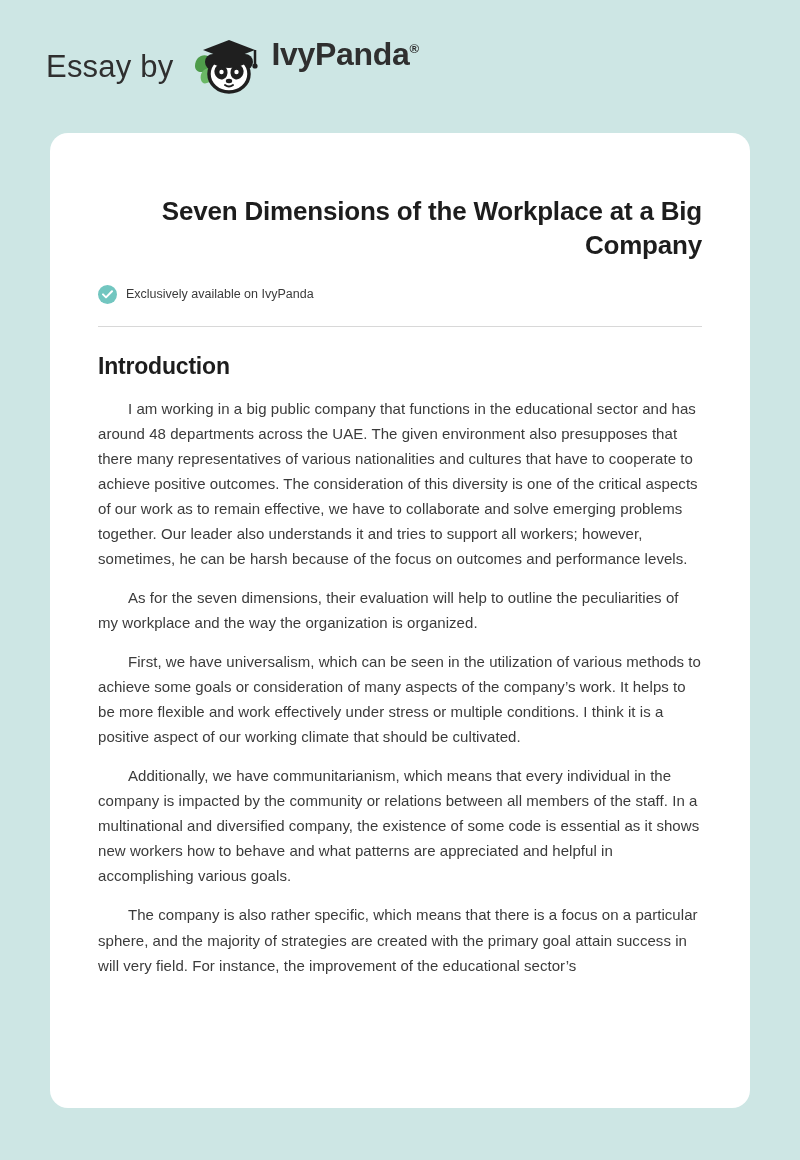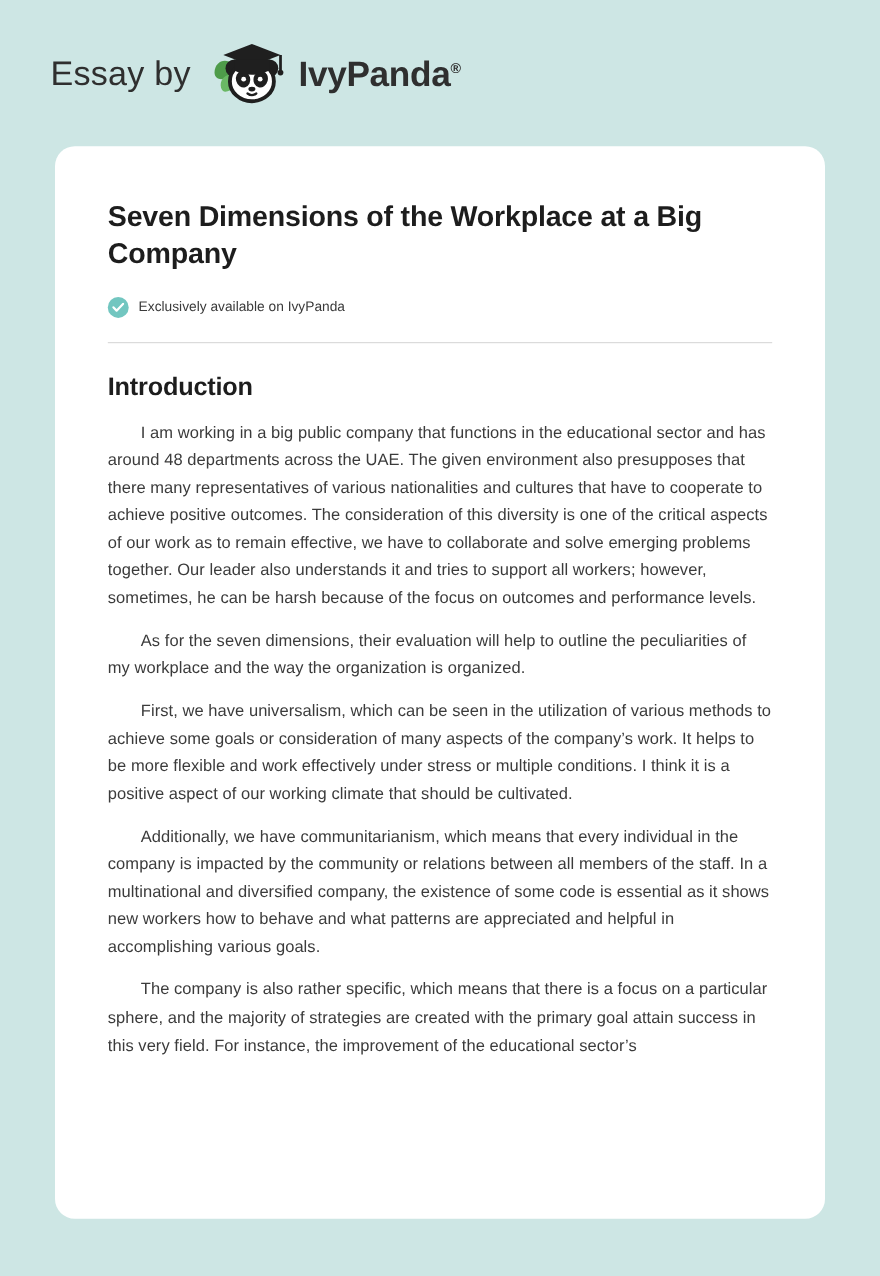--- a/index.html
+++ b/index.html
@@ -30,21 +30,21 @@
     box-sizing: border-box;
   }
   .brand-essay {
     font-size: 31px;
     color: #2f2f2f;
     font-weight: 400;
     letter-spacing: 0.2px;
   }
   .brand-logo {
     display: flex;
-    align-items: center;
+    align-items: flex-start;
     margin-left: 16px;
   }
   .panda-mark {
     width: 78px;
     height: 62px;
     position: relative;
     flex: none;
   }
   .brand-name {
     font-size: 32px;
@@ -72,22 +72,23 @@
     padding: 46px 48px 30px 48px;
     min-height: 975px;
     overflow: hidden;
   }
 
   .doc-title {
     font-size: 26px;
     line-height: 1.32;
     font-weight: 700;
     color: #1d1d1d;
-    margin: 0 0 22px 0;
+    margin: 15px 0 22px 0;
     letter-spacing: -0.2px;
+    text-align: right;
   }
 
   .exclusive {
     display: flex;
     align-items: center;
     gap: 9px;
     margin-bottom: 22px;
   }
   .check-badge {
     width: 19px;
@@ -184,16 +185,16 @@
     </div>
 
     <div class="divider"></div>
 
     <h2 class="section">Introduction</h2>
     <p class="para">I am working in a big public company that functions in the educational sector and has around 48 departments across the UAE. The given environment also presupposes that there many representatives of various nationalities and cultures that have to cooperate to achieve positive outcomes. The consideration of this diversity is one of the critical aspects of our work as to remain effective, we have to collaborate and solve emerging problems together. Our leader also understands it and tries to support all workers; however, sometimes, he can be harsh because of the focus on outcomes and performance levels.</p>
 
     <p class="para">As for the seven dimensions, their evaluation will help to outline the peculiarities of my workplace and the way the organization is organized.</p>
     <p class="para">First, we have universalism, which can be seen in the utilization of various methods to achieve some goals or consideration of many aspects of the company’s work. It helps to be more flexible and work effectively under stress or multiple conditions. I think it is a positive aspect of our working climate that should be cultivated.</p>
     <p class="para">Additionally, we have communitarianism, which means that every individual in the company is impacted by the community or relations between all members of the staff. In a multinational and diversified company, the existence of some code is essential as it shows new workers how to behave and what patterns are appreciated and helpful in accomplishing various goals.</p>
-    <p class="para">The company is also rather specific, which means that there is a focus on a particular sphere, and the majority of strategies are created with the primary goal attain success in this very field. For instance, the improvement of the educational sector’s</p>
+    <p class="para">The company is also rather specific, which means that there is a focus on a particular sphere, and the majority of strategies are created with the primary goal attain success in will very field. For instance, the improvement of the educational sector’s</p>
 
   </div>
 </div>
 
 </body></html>

